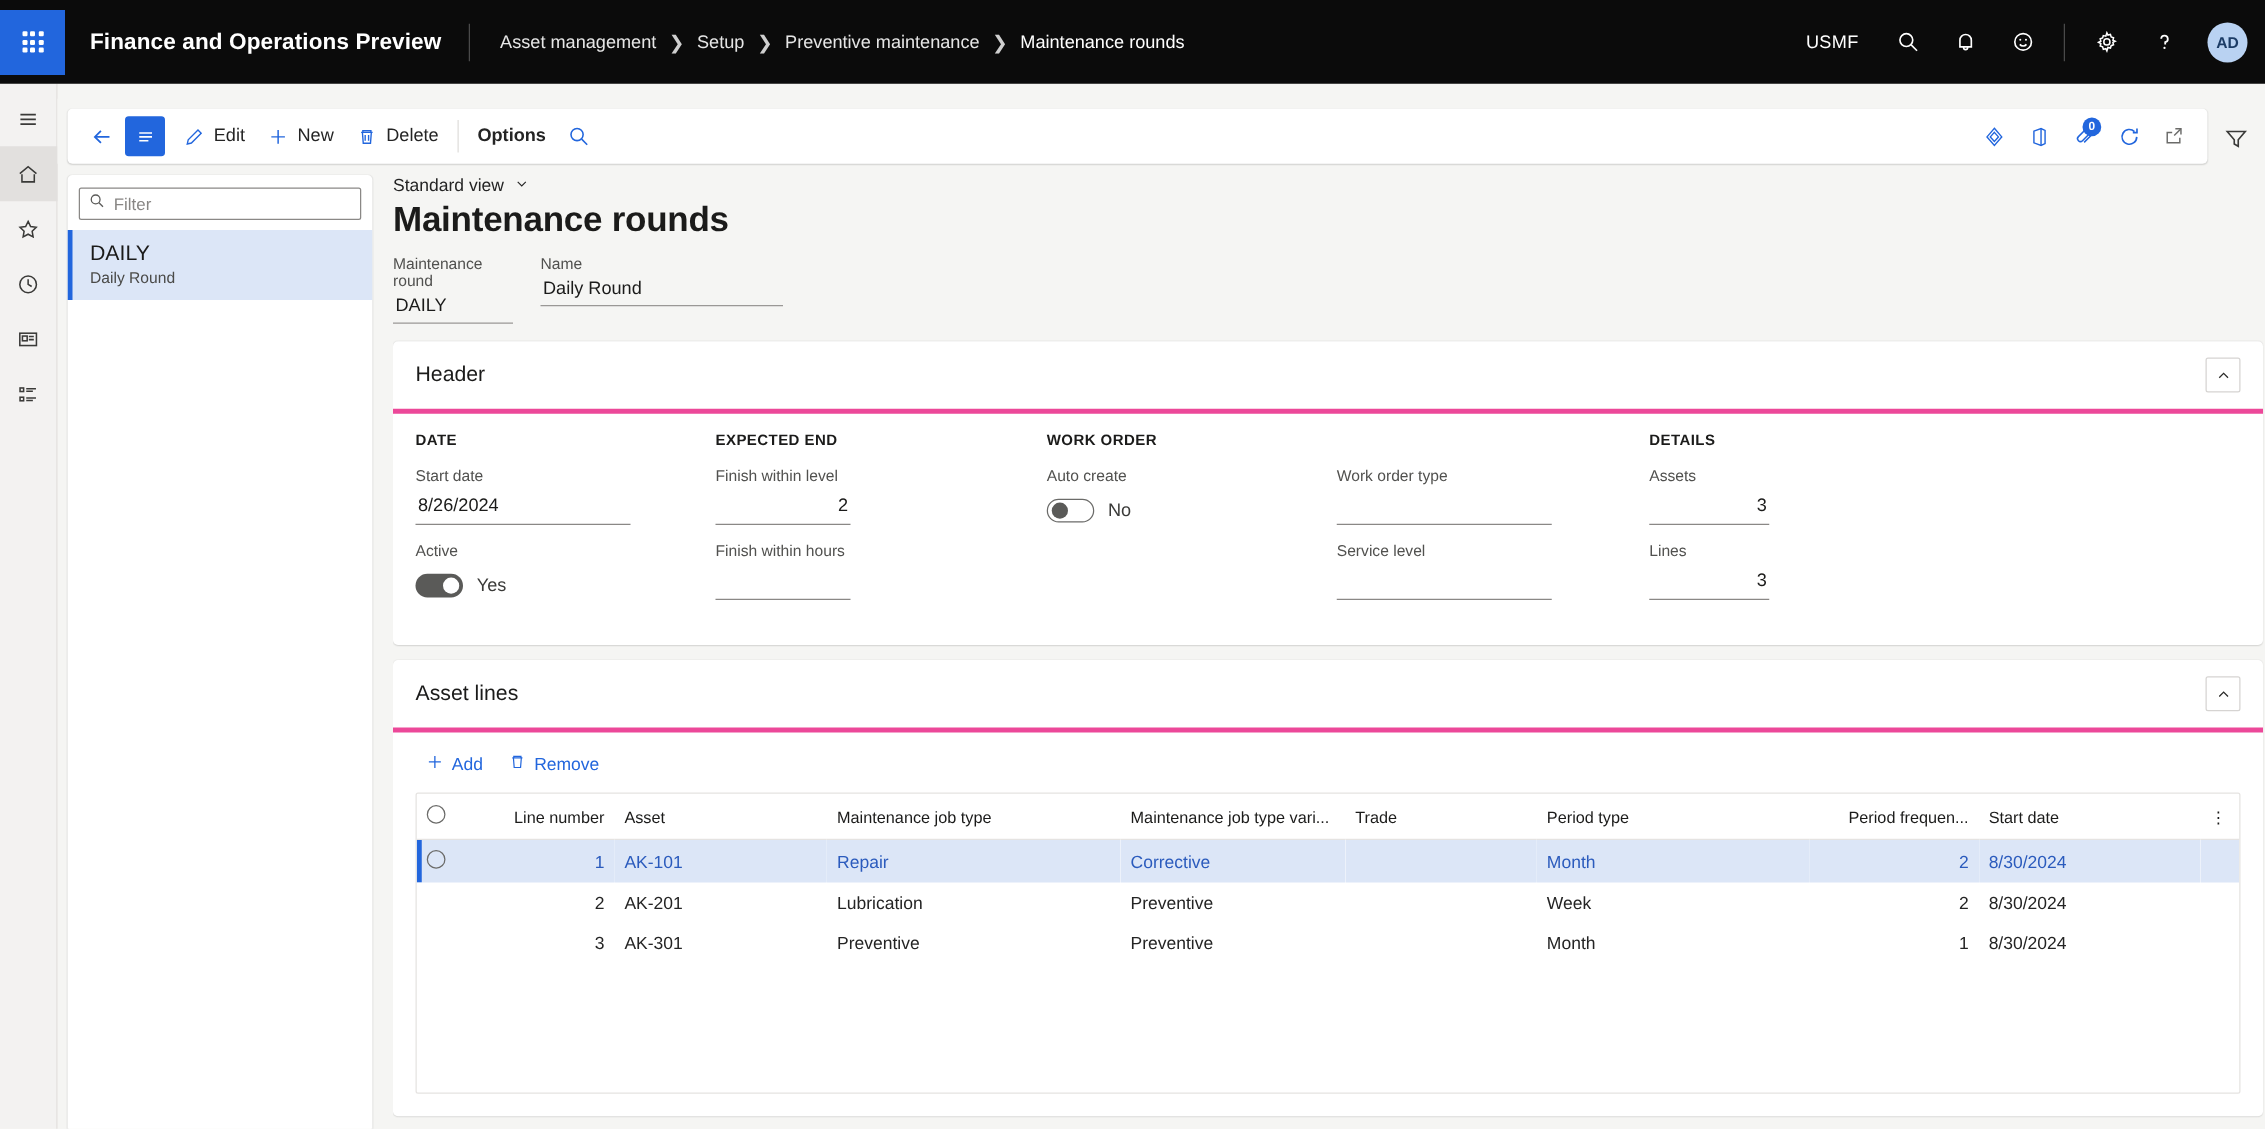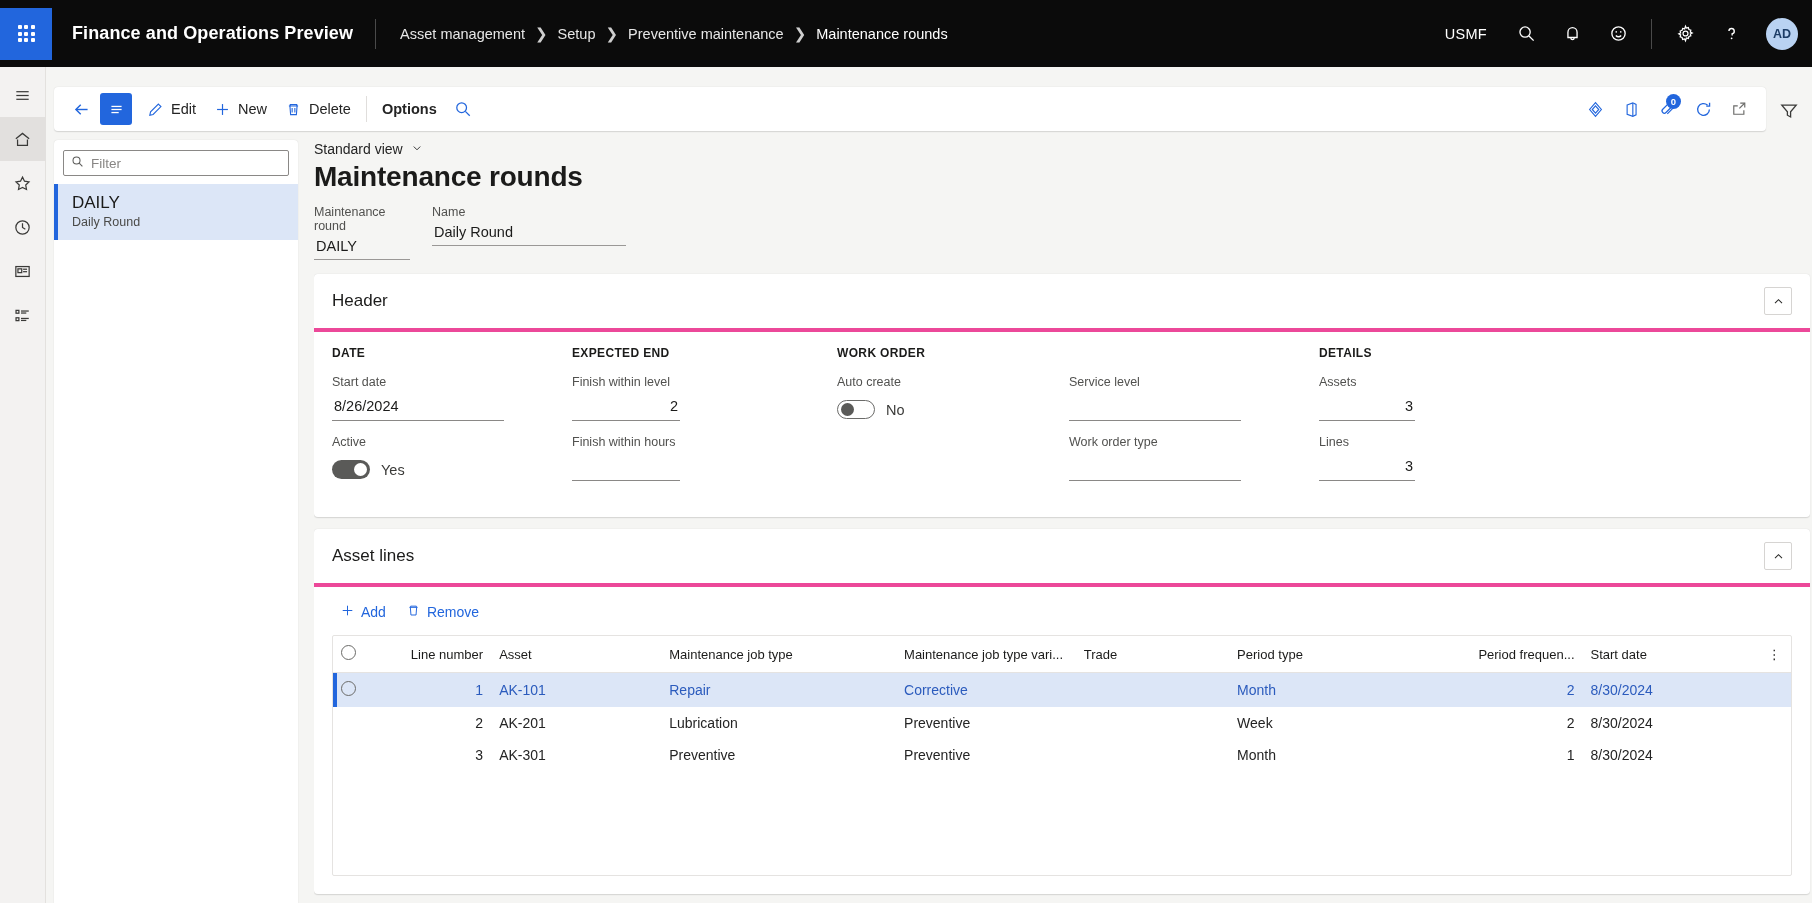--- a/index.html
+++ b/index.html
@@ -511,25 +511,25 @@
                         <i class="knob"></i>
                       </span>
                     <span class="toggle-txt">No</span>
                   </div>
                 </div>
               </div>
 
               <div class="fgcol" style="width:250px">
                 <div class="group-cap"></div>
                 <div class="fld">
+                  <div class="fld-label">Work order type</div>
+                  <div class="fld-input" style="width:172px"></div>
+                </div>
+                <div class="fld">
                   <div class="fld-label">Service level</div>
-                  <div class="fld-input" style="width:172px"></div>
-                </div>
-                <div class="fld">
-                  <div class="fld-label">Work order type</div>
                   <div class="fld-input" style="width:172px"></div>
                 </div>
               </div>
 
               <div class="fgcol" style="width:120px">
                 <div class="group-cap">DETAILS</div>
                 <div class="fld">
                   <div class="fld-label">Assets</div>
                   <div class="fld-input num" style="width:96px">3</div>
                 </div>

